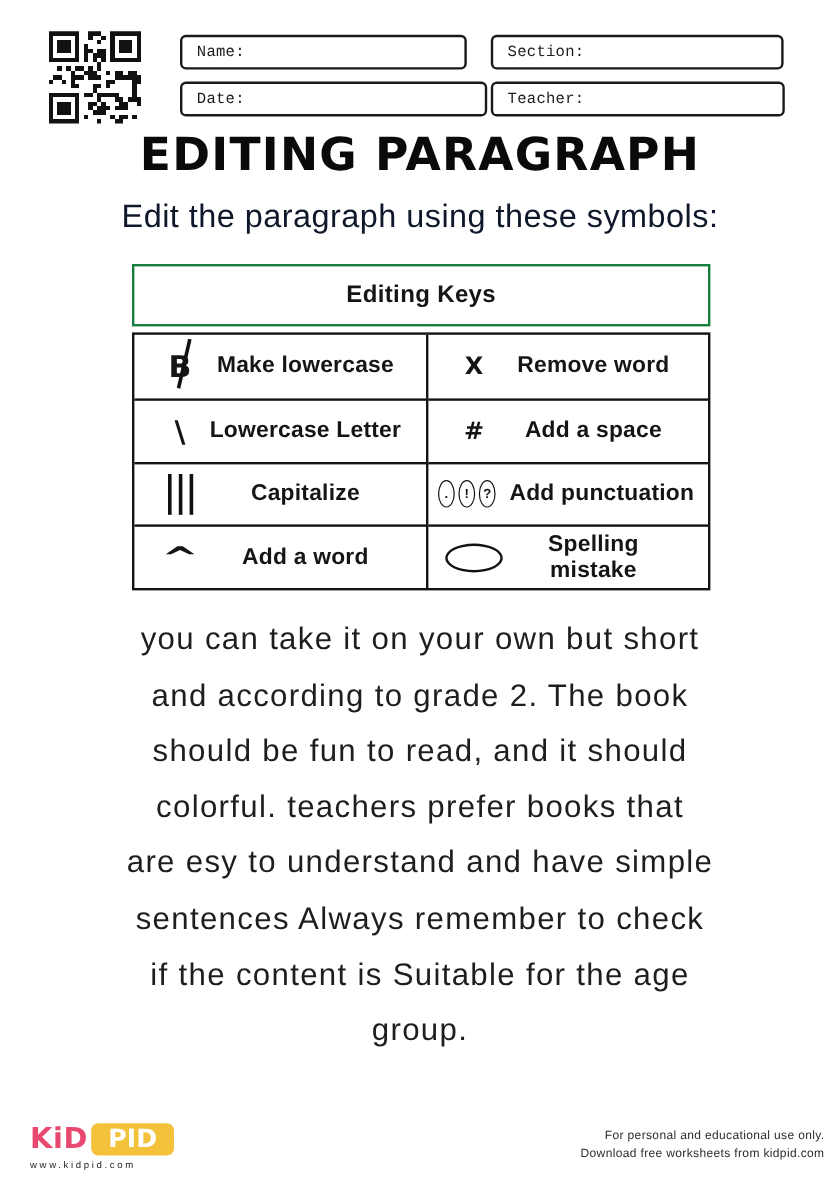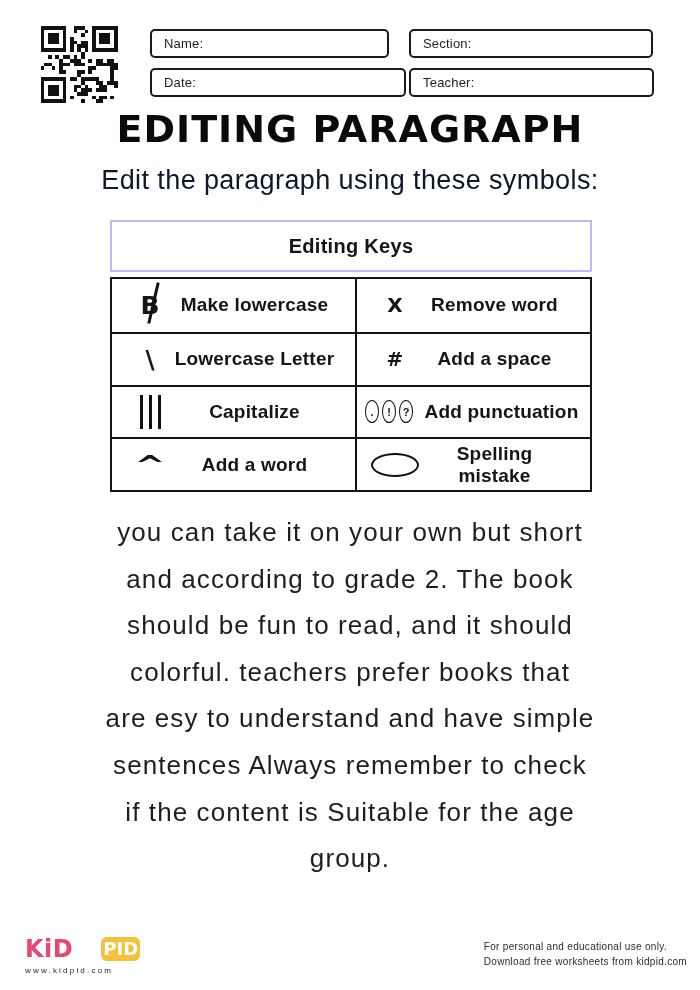--- a/index.html
+++ b/index.html
@@ -6,36 +6,36 @@
   html,body { background:#ffffff; }
   body { font-family:"Liberation Sans", sans-serif; color:#151515; }
   .page { position:relative; width:700px; height:990px; background:#ffffff; overflow:hidden; margin:0 auto; }
 
   
   .qr { position:absolute; left:40px; top:26px; width:78px; height:77px; }
   .qr svg { width:100%; height:100%; shape-rendering:crispEdges; fill:#111; }
 
   .field { position:absolute; height:29px; border:2px solid #1a1a1a; border-radius:5px;
            display:flex; align-items:center; padding-left:12px;
-           font-size:13px; color:#1d1d1d; letter-spacing:0.2px; background:#fff; }
+           font-size:13px; color:#1d1d1d; letter-spacing:0.2px; background:#fff;font-family:Liberation Mono, monospace; }
   .f-name    { left:150px; top:29px; width:239px; }
   .f-section { left:409px; top:29px; width:244px; }
   .f-date    { left:150px; top:68px; width:256px; }
   .f-teacher { left:409px; top:68px; width:245px; }
 
   
   .title { position:absolute; top:107px; left:0; width:700px; text-align:center;
            font-family:"DejaVu Sans", sans-serif; font-size:38px; font-weight:900;
            letter-spacing:1px; color:#0a0a0a; }
   .subtitle { position:absolute; top:165px; left:0; width:700px; text-align:center;
               font-size:27px; font-weight:400; letter-spacing:0.4px; color:#0f172a; }
 
   
   .keys-header { position:absolute; left:110px; top:220px; width:482px; height:52px;
-                 border:2px solid #c4b5fd; display:flex; align-items:center; justify-content:center;
+                 border:2px solid #15803d; display:flex; align-items:center; justify-content:center;
                  font-size:20px; font-weight:700; letter-spacing:0.3px; background:#fff; }
   .keys-table { position:absolute; left:110px; top:277px; width:482px; height:215px;
                 border:2px solid #141414; display:grid;
                 grid-template-columns:245px 1fr; grid-template-rows:repeat(4,1fr); background:#fff; }
   .cell { display:flex; align-items:center; padding-left:14px; border-top:2px solid #141414; }
   .cell:nth-child(1), .cell:nth-child(2) { border-top:none; }
   .cell:nth-child(odd) { border-right:2px solid #141414; }
   .lbl { flex:1; text-align:center; font-size:19px; font-weight:700; letter-spacing:0.2px; padding-right:20px; }
   .sym { width:48px; display:flex; align-items:center; justify-content:center; flex-shrink:0; }
 
@@ -57,24 +57,24 @@
   
   .para { position:absolute; top:509px; left:10px; width:680px; text-align:center;
           font-size:26px; font-weight:400; letter-spacing:1.1px; color:#1e1e1e; }
   .para div { line-height:46.6px; white-space:nowrap; }
 
   
   .footer-left { position:absolute; left:25px; top:935px; }
   .logo-row { display:flex; align-items:center; gap:3px; }
   .logo-kid { color:#E8486E; font-weight:800; font-size:24px; letter-spacing:0.5px;
               font-family:"DejaVu Sans",sans-serif; }
-  .logo-pid { background:#F3C13A; color:#ffffff; font-weight:800; font-size:18px;
-              padding:1px 2px 2px; border-radius:6px; font-family:"DejaVu Sans",sans-serif;margin-left:25px; }
+  .logo-pid { background:#F3C13A; color:#ffffff; font-weight:800; font-size:21px;
+              padding:1px 14px 2px; border-radius:6px; font-family:"DejaVu Sans",sans-serif; }
   .logo-url { font-size:8px; letter-spacing:2.2px; color:#252525; margin-top:3px; }
-  .footer-right { position:absolute; right:13px; top:939px; 
+  .footer-right { position:absolute; right:13px; top:939px; text-align:right;
                   font-size:10px; line-height:15px; color:#2c2c2c; letter-spacing:0.3px; }
 </style>
 </head>
 <body>
 
 <div class="page">
 
   <div class="qr">
     <svg id="qr" viewBox="0 0 21 21" xmlns="http://www.w3.org/2000/svg">
         <rect x="0" y="0" width="1" height="1"></rect>

